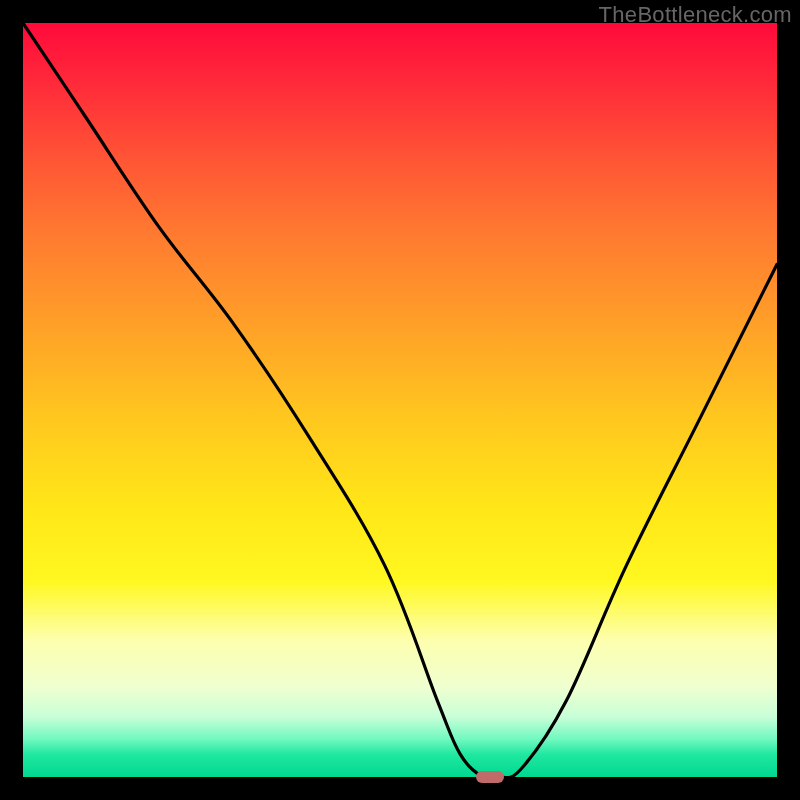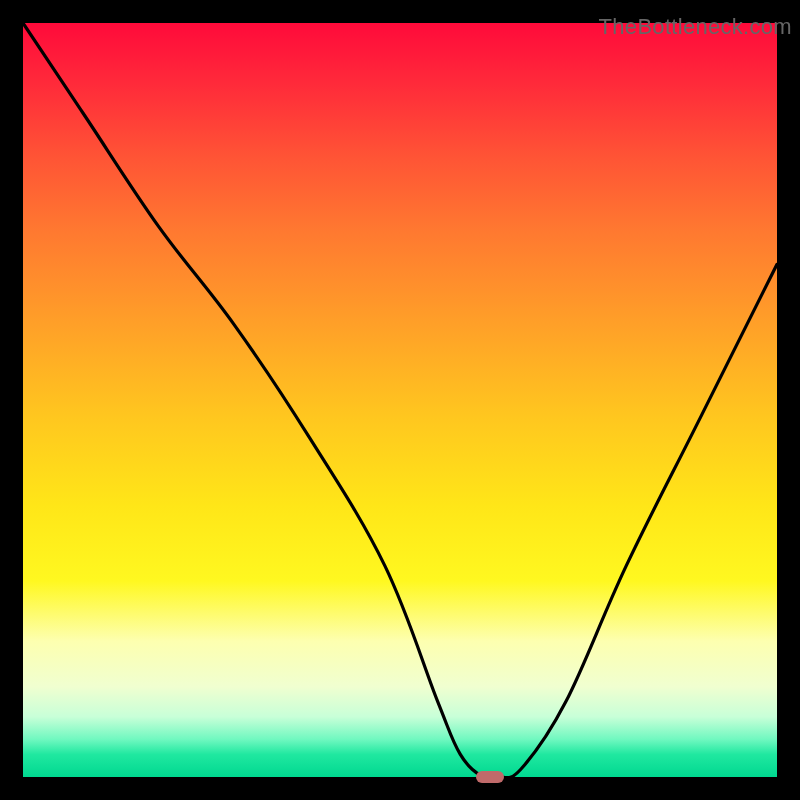--- a/index.html
+++ b/index.html
@@ -44,21 +44,21 @@
   .marker {
     position: absolute;
     width: 28px;
     height: 12px;
     border-radius: 6px;
     background: #c06a6a;
     transform: translate(-50%, -50%);
   }
   .watermark {
     position: absolute;
-    top: 14px;
+    top: 2px;
     right: 8px;
     color: #666;
     font-size: 22px;
     font-weight: 500;
     letter-spacing: 0.3px;
   }
 </style>
 </head>
 <body>
 

